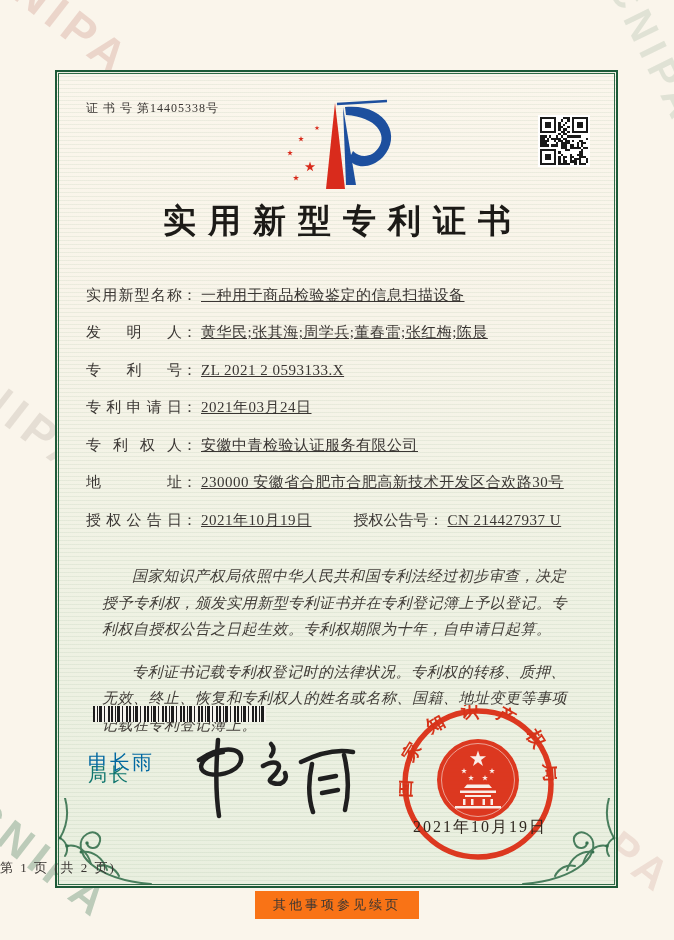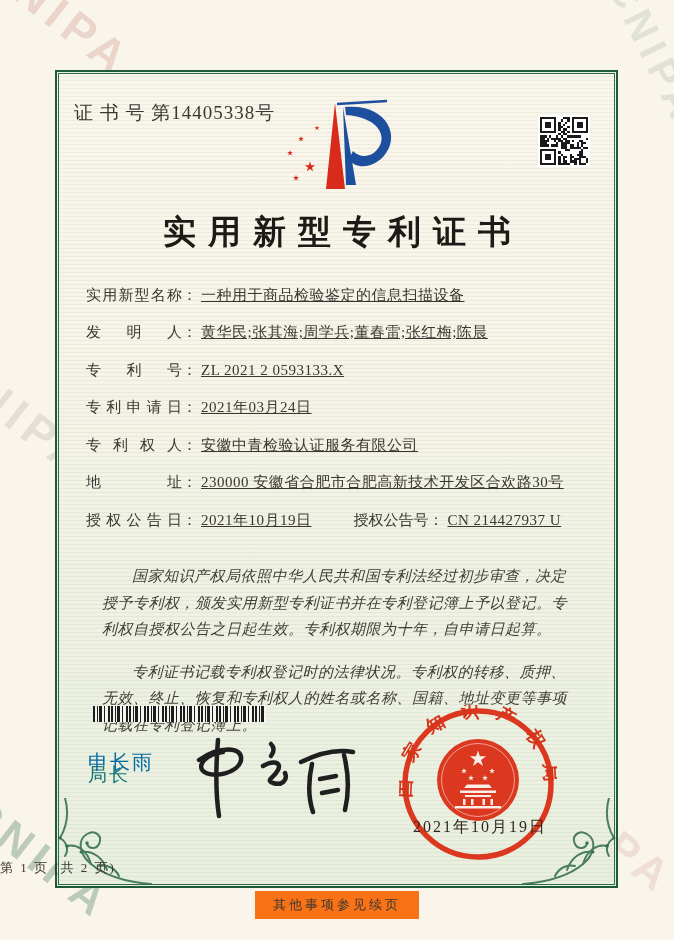--- a/index.html
+++ b/index.html
@@ -31,27 +31,27 @@
       repeating-linear-gradient(180deg, rgba(110,150,112,0.10) 0 1px, rgba(0,0,0,0) 1px 4px),
       linear-gradient(180deg,#fbf6ec 0%,#f8f4e9 30%,#f0f2e4 60%,#e9efdf 100%);
   }
   .frame::after{
     content:""; position:absolute; inset:1px; border:1px solid #2e6b47;
   }
   .flourish{position:absolute; width:96px; height:88px;}
   .flourish-left{left:57px; top:798px;}
   .flourish-right{left:521px; top:798px; transform:scaleX(-1);}
 
-  .cert-no{position:absolute; left:74px; top:100px; font-size:19px; letter-spacing:1px; color:#3a3633;}
+  .cert-no{position:absolute; left:86px; top:100px; font-size:12px; letter-spacing:1px; color:#3a3633;}
   .logo{position:absolute; left:266px; top:99px; width:142px; height:96px;}
   .qr{position:absolute; left:538px; top:115px; width:52px; height:52px; background:#fff; padding:2px; box-sizing:border-box;}
   .qr svg{width:100%; height:100%; shape-rendering:crispEdges;}
 
   .title{
-    position:absolute; left:0; right:0; top:199px; margin:11px;
+    position:absolute; left:0; right:0; top:199px; margin:0;
     text-align:center; font-size:33px; font-weight:bold;
     letter-spacing:12px; text-indent:12px; color:#1c1a17;
   }
 
   .frow{position:absolute; left:86px; white-space:nowrap; font-size:15px; color:#3a3633;}
   .frow .flabel{display:inline-block; width:96px; text-align:justify; text-align-last:justify; vertical-align:bottom;}
   .frow .colon{margin-right:4px;}
   .frow .fvalue{letter-spacing:0.5px;text-decoration:underline;}
   .frow .pair2{margin-left:42px;}
   .r0{top:286px;} .r1{top:323px;} .r2{top:361px;} .r3{top:398px;}

